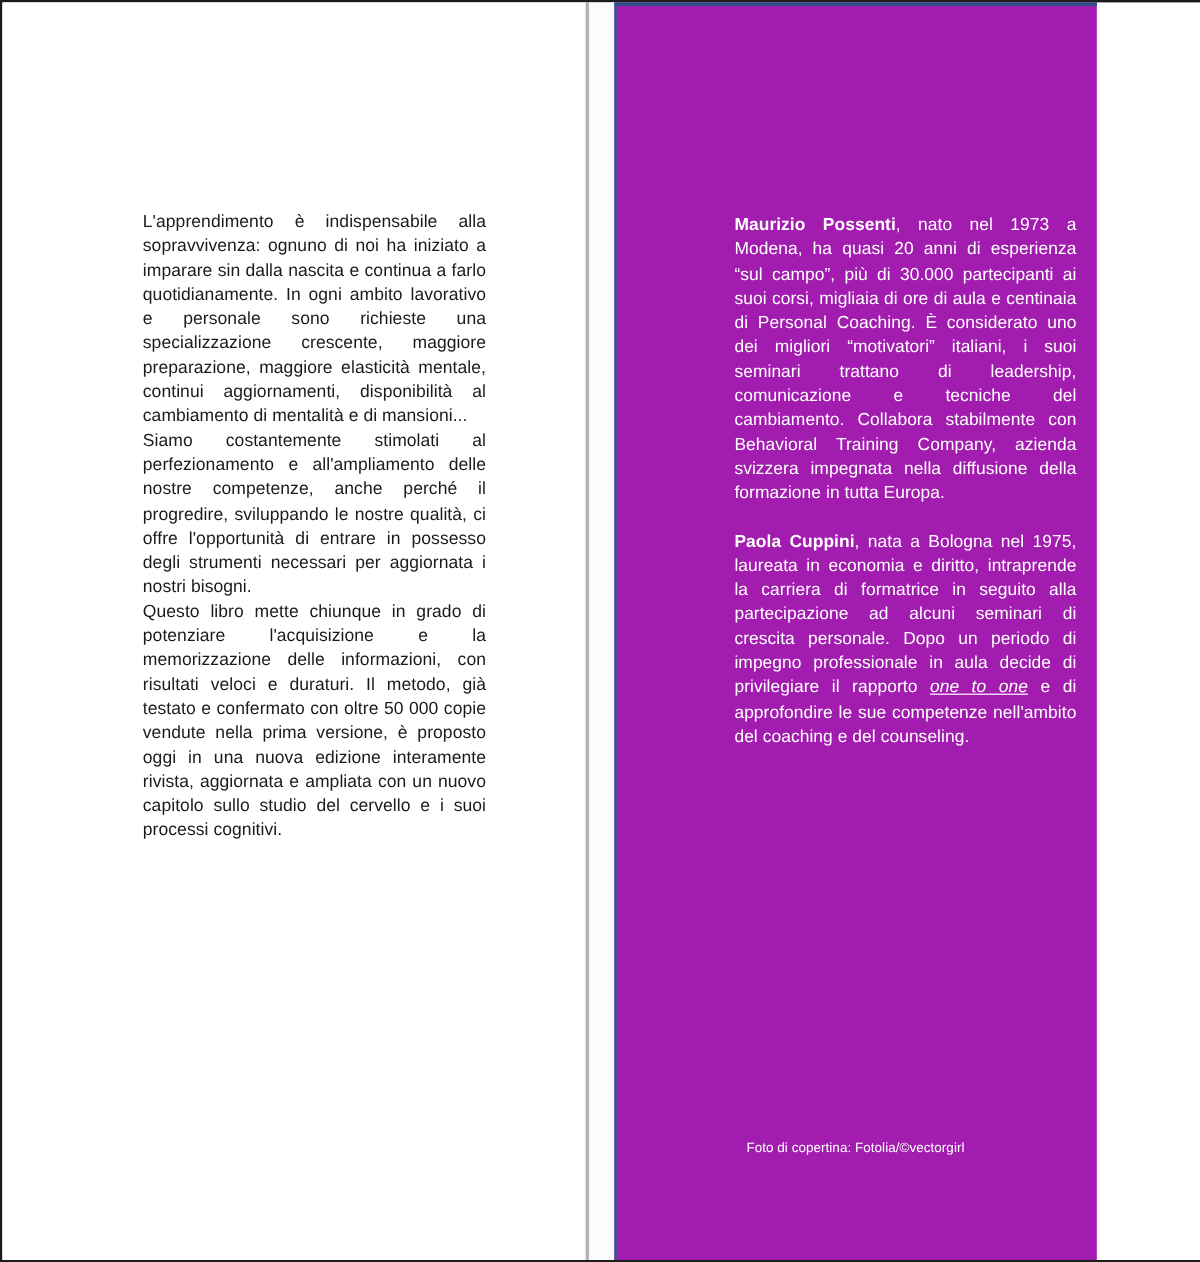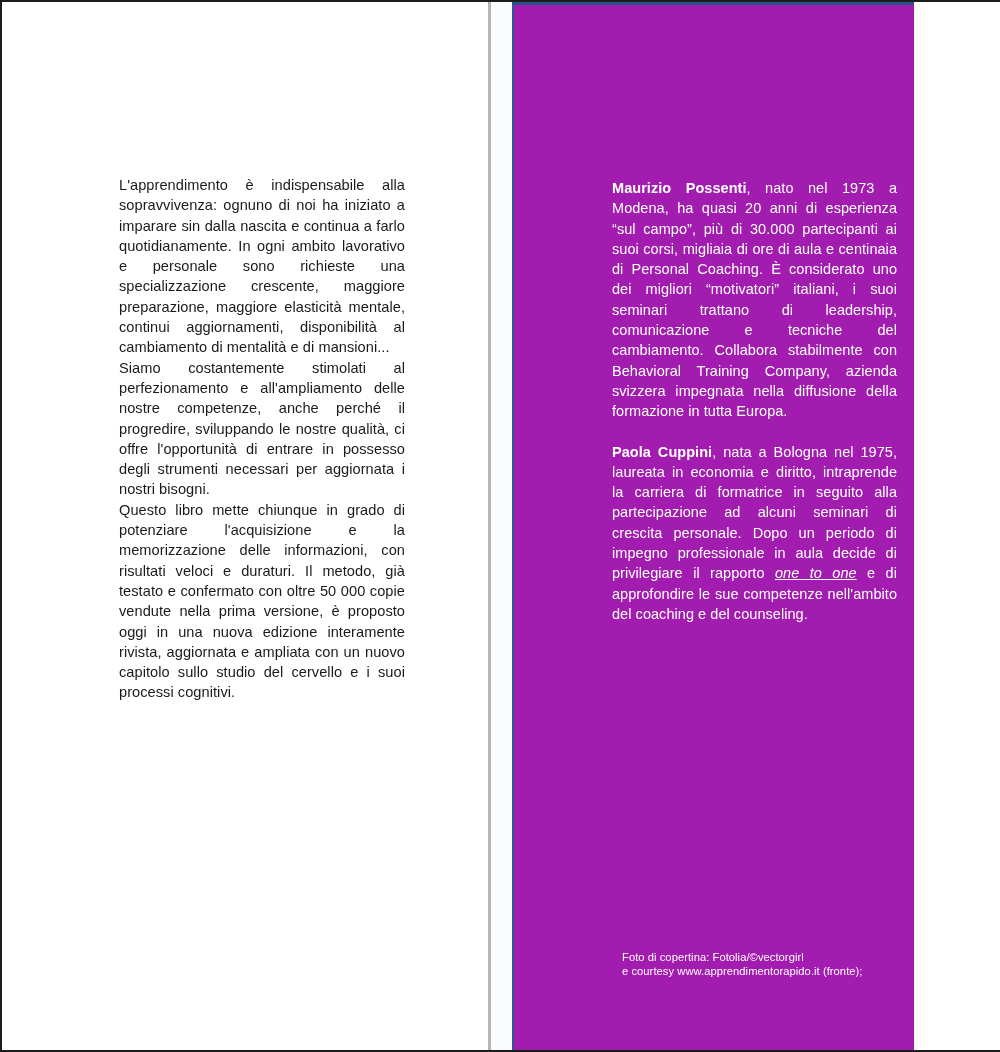--- a/index.html
+++ b/index.html
@@ -155,18 +155,17 @@
       </p>
 
       <p class="bio-para">
         <span class="bio-name">Paola Cuppini</span><span>, nata a Bologna nel 1975, laureata in economia e diritto, intraprende la carriera di formatrice in seguito alla partecipazione ad alcuni seminari di crescita personale. Dopo un periodo di impegno professionale in aula decide di privilegiare il rapporto </span><span class="bio-em">one to one</span><span> e di approfondire le sue competenze nell'ambito del coaching e del counseling.</span>
       </p>
 
     </div>
 
     <div id="photo-credits">
       <p class="credit-line">Foto di copertina: Fotolia/©vectorgirl</p>
-      <p class="credit-line">e courtesy www.apprendimentorapido.it (fronte);</p>
     </div>
 
   </div>
 
 </div>
 
 </body></html>

